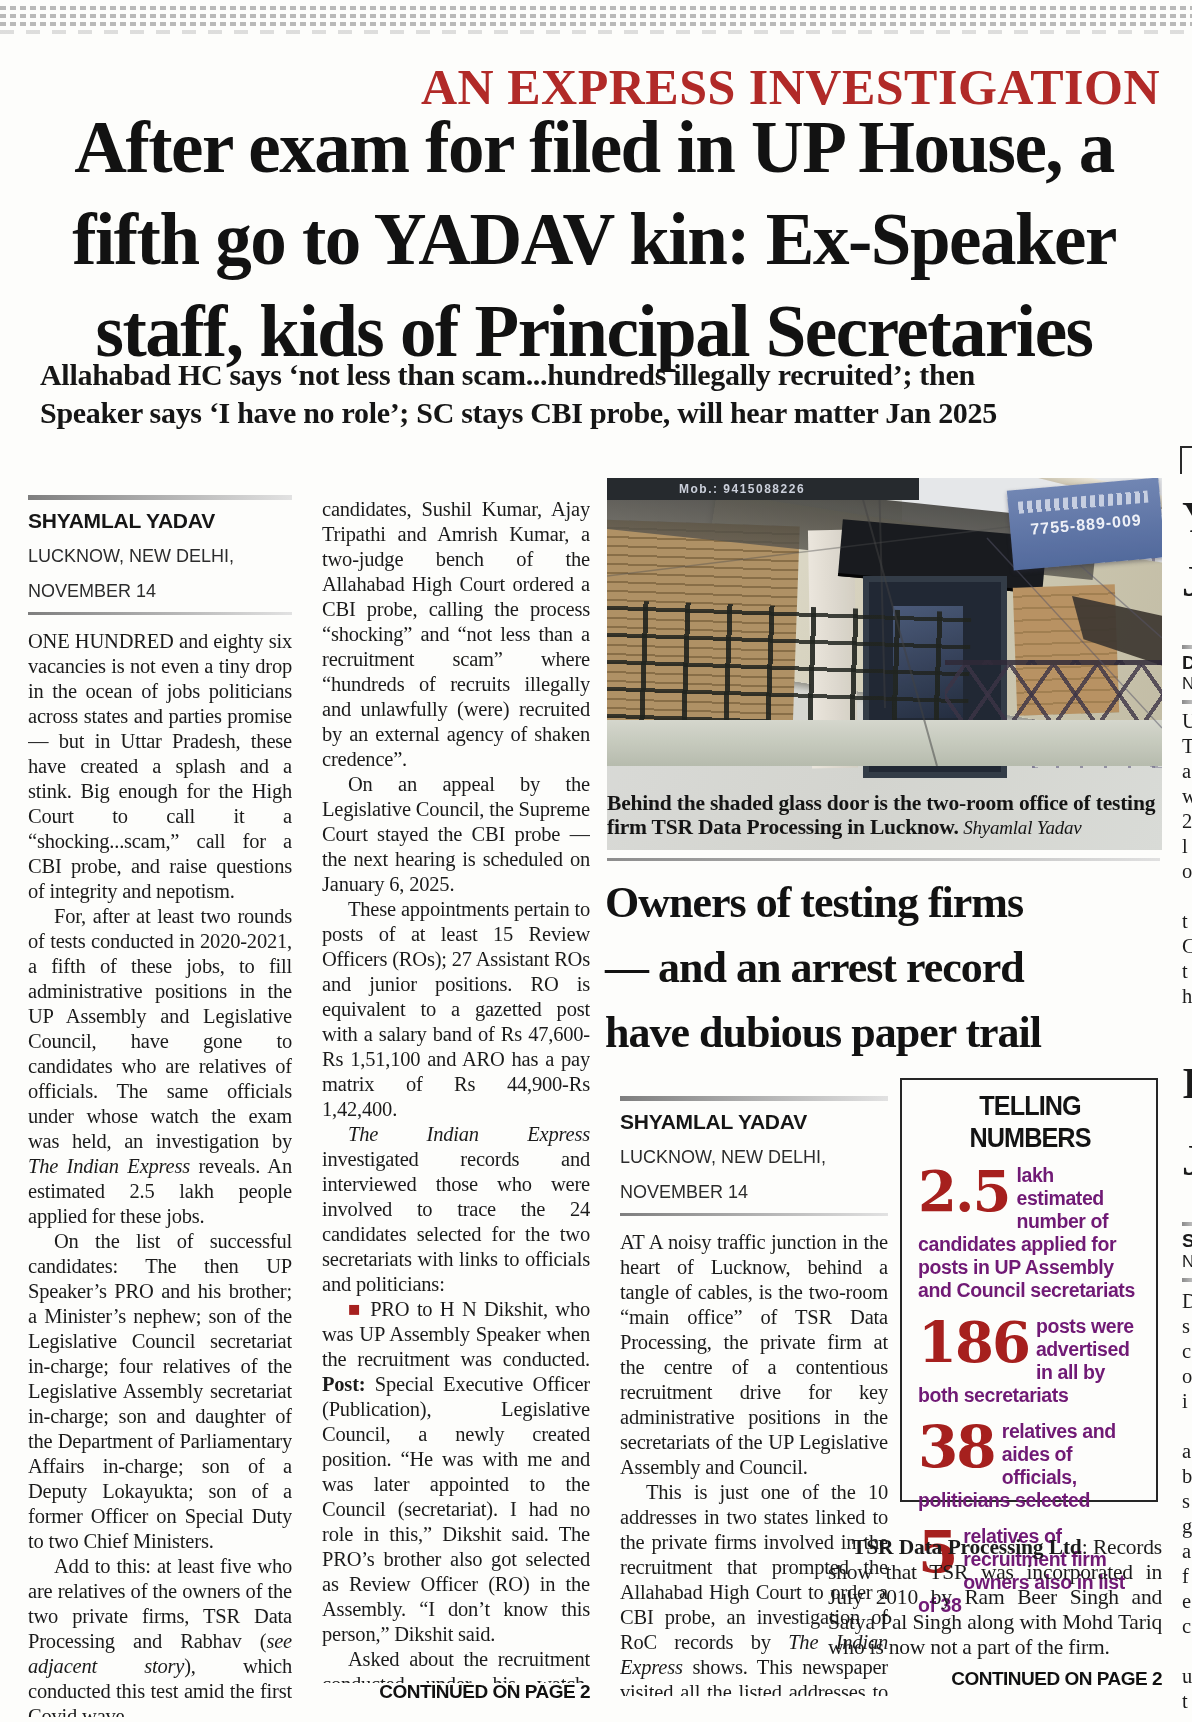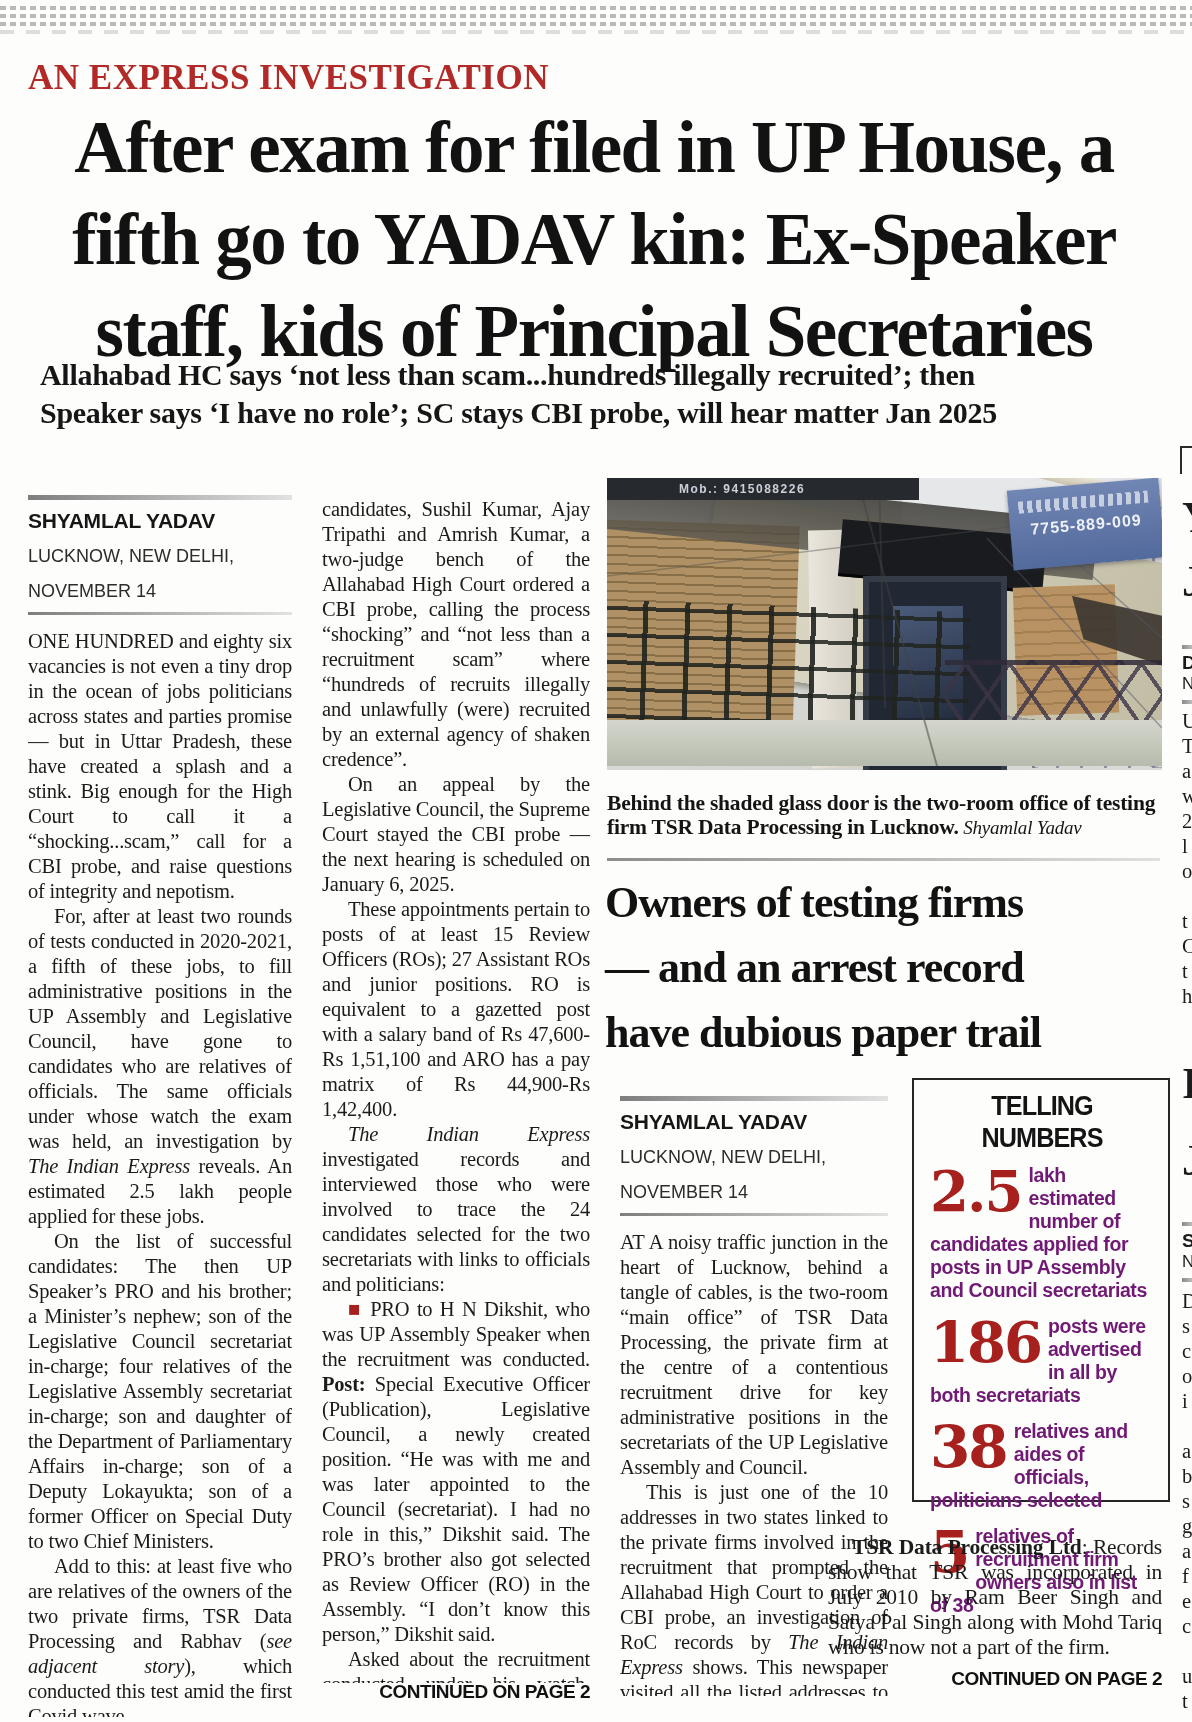--- a/index.html
+++ b/index.html
@@ -5,22 +5,22 @@
   html,body{margin:0;padding:0;background:#ffffff;}
   #page{position:relative;width:1192px;height:1722px;background:#fdfdfb;overflow:hidden;
         font-family:"Liberation Serif",serif;color:#1b1b1b;}
 
   
   .dotrow{height:4px;margin-bottom:4px;
     background:repeating-linear-gradient(90deg, rgba(130,130,130,.55) 0 6px, rgba(255,255,255,0) 6px 10px);}
   .dotrow.light{background:repeating-linear-gradient(90deg, rgba(190,190,190,.5) 0 14px, rgba(255,255,255,0) 14px 26px);}
   #topstrip{position:absolute;left:0;top:6px;width:100%;}
 
-  .kicker{position:absolute;left:28px;top:58px;width:1132px;text-align:left;
-    font-weight:bold;font-size:35px;letter-spacing:.5px;color:#b12a28;font-family:Liberation Serif, serif;}
+  .kicker{position:absolute;left:28px;top:58px;width:1132px;text-align:right;
+    font-weight:bold;font-size:50px;letter-spacing:.5px;color:#b12a28;font-family:Liberation Serif, serif;}
 
   .headline{position:absolute;left:24px;top:102px;width:1140px;text-align:center;
     font-weight:bold;font-size:73px;line-height:92px;letter-spacing:-1.5px;color:#121212;}
 
   .subhead{position:absolute;left:40px;top:356px;width:1108px;text-align:left;
     font-weight:bold;font-size:30px;line-height:38px;letter-spacing:-.3px;color:#161616;}
 
   .greybar{height:5px;background:linear-gradient(90deg,#7e7e7e,#e2e2e2);margin:0 0 9px 0;}
   .greybar.thin{height:3px;margin-top:9px;}
 
@@ -30,21 +30,21 @@
   .col{position:absolute;overflow:hidden;}
   .para{margin:0;text-align:justify;font-size:20.5px;line-height:25px;letter-spacing:-.2px;}
   .para + .para{text-indent:26px;}
   .it{font-style:italic;}
   .bd{font-weight:bold;}
   .rb{color:#a6201e;}
 
   .continued{font-family:"Liberation Sans",sans-serif;font-weight:bold;font-size:19px;letter-spacing:-.5px;color:#111;}
 
   
-  .photo{position:absolute;left:607px;top:478px;width:555px;height:292px;overflow:hidden;
+  .photo{position:absolute;left:607px;top:478px;width:555px;height:372px;overflow:hidden;
          background:linear-gradient(115deg,#dfe0dd,#d6d8d1 55%,#dcdfda);filter:saturate(.85) contrast(.96);}
   .photo div{position:absolute;}
   .ph-skyR{left:295px;top:0;width:260px;height:120px;background:#e9ebee;}
   .ph-ceiling{left:110px;top:14px;width:580px;height:175px;transform:rotate(9deg);transform-origin:left top;
       background:linear-gradient(100deg,#e6e2cd,#cfc9ad 55%,#c1ba9d);box-shadow:0 4px 6px rgba(60,55,40,.45);}
   .ph-scaff{left:425px;top:55px;width:130px;height:235px;
       background:repeating-linear-gradient(90deg, rgba(108,102,140,.65) 0 3px, transparent 3px 24px),
                  repeating-linear-gradient(14deg, rgba(108,102,140,.45) 0 2px, transparent 2px 30px);}
   .ph-shutter{left:-6px;top:45px;width:195px;height:218px;transform:rotate(2deg);
       background:repeating-linear-gradient(to bottom,#b6915b 0 7px,#8d6d3d 7px 9px);}
@@ -86,21 +86,21 @@
   .caption .credit{font-weight:normal;font-style:italic;font-size:19px;}
 
   .rule2{position:absolute;left:607px;top:858px;width:553px;height:3px;
       background:linear-gradient(90deg,#8d8d8d,#e0e0e0);}
 
   .headline2{position:absolute;left:605px;top:870px;width:560px;
       font-weight:bold;font-size:44px;line-height:65px;letter-spacing:-1px;color:#121212;}
 
   
   .tnbox{position:absolute;left:900px;top:1078px;width:258px;height:424px;box-sizing:border-box;
-      border:2px solid #262626;padding:10px 14px 8px 16px;background:#fdfdfb;margin-left:12px;}
+      border:2px solid #262626;padding:10px 14px 8px 16px;background:#fdfdfb;}
   .tn-title{font-family:"Liberation Sans",sans-serif;font-weight:bold;font-size:28px;letter-spacing:-1px;
       text-align:center;transform:scaleX(.9);color:#141414;margin-bottom:10px;}
   .stat{margin-bottom:13px;overflow:hidden;}
   .stat-num{float:left;font-family:"DejaVu Serif",serif;font-weight:bold;color:#a6201e;
       font-size:58px;line-height:46px;margin:4px 7px 0 0;letter-spacing:-2px;}
   .stat-num.small{font-size:56px;}
   .stat-text{font-family:"Liberation Sans",sans-serif;font-weight:bold;font-size:19.5px;line-height:23px;
       letter-spacing:-.4px;color:#701a75;}
 
   .tsr-note{position:absolute;left:828px;top:1535px;width:334px;font-size:21.5px;line-height:25px;

